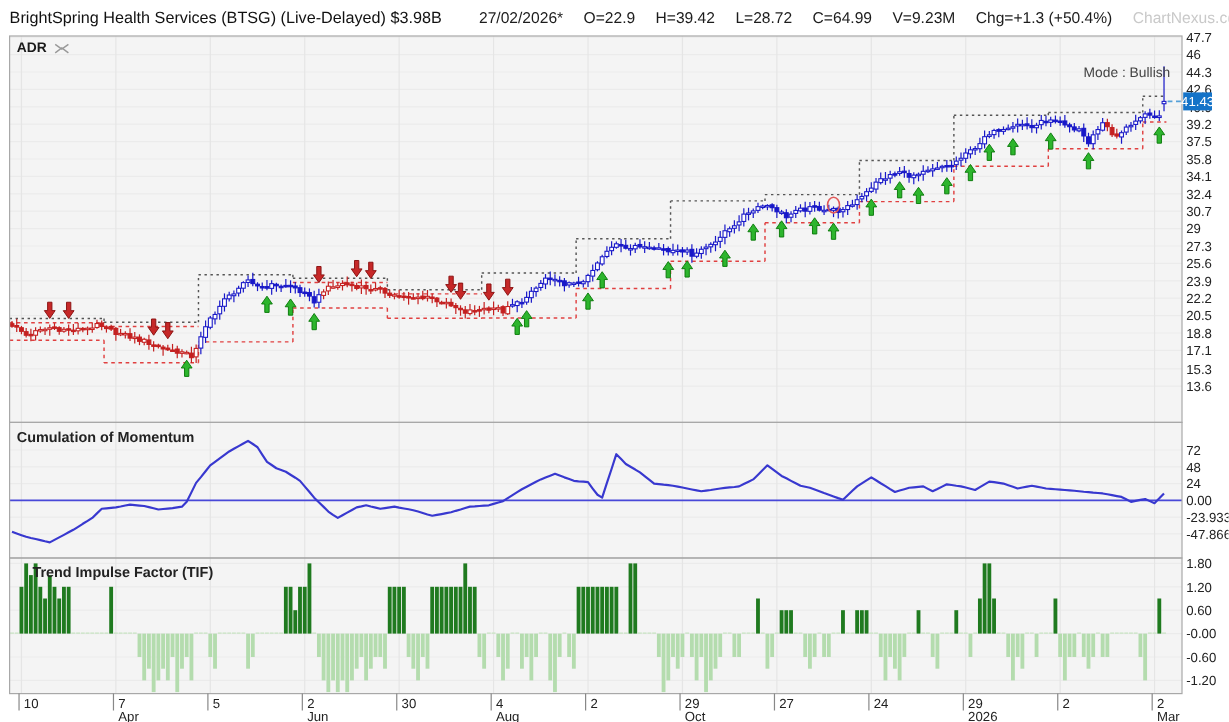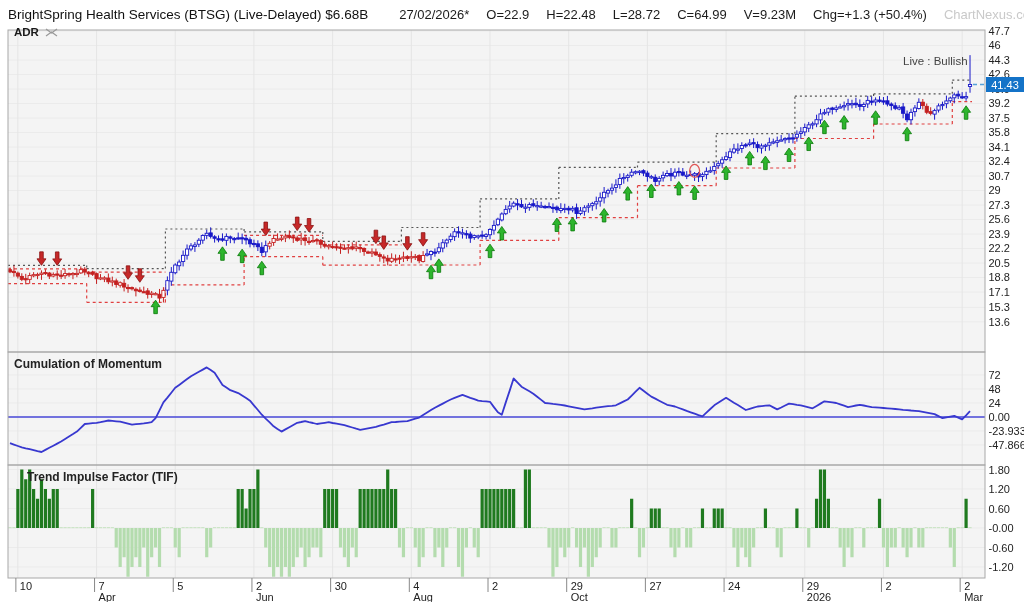--- a/index.html
+++ b/index.html
@@ -4,36 +4,36 @@
 <style>
   html,body{margin:0;padding:0;background:#fff;}
   .page{position:relative;width:1024px;height:602px;background:#ffffff;overflow:hidden;
         font-family:"Liberation Sans",sans-serif;}
   .hdr{position:absolute;left:0;top:0;width:1024px;height:28px;display:flex;align-items:center;
        gap:17px;padding-left:8px;box-sizing:border-box;font-size:13px;color:#1c1c1c;white-space:nowrap;}
   .hdr .title{font-size:13.5px;color:#111;margin-right:14px;}
   .hdr .wm{margin-left:auto;padding-right:8px;color:#c9c9c9;font-size:13px;}
   svg.canvas{position:absolute;left:0;top:0;}
   .ovl{position:absolute;color:#222;}
-  .adr{left:14px;top:26px;font-size:11.5px;font-weight:bold;color:#1a1a1a;display:flex;align-items:center;gap:6px;}
+  .adr{left:14px;top:34px;font-size:11.5px;font-weight:bold;color:#1a1a1a;display:flex;align-items:center;gap:6px;}
   .ptitle{font-size:12px;font-weight:600;color:#222;text-align:center;}
   .mode{left:903px;top:55px;font-size:11.5px;color:#444;}
-  .tag{left:986px;top:77px;width:38px;height:15px;background:#1473c8;color:#fff;font-size:11px;
+  .tag{left:986px;top:77px;width:24px;height:15px;background:#1473c8;color:#fff;font-size:11px;
        display:flex;align-items:center;justify-content:center;}
 </style>
 </head>
 <body>
 
 <div class="page">
 
   <div class="hdr">
-    <span class="title">BrightSpring Health Services (BTSG) (Live-Delayed) $6.68B</span>
+    <span class="title">BrightSpring Health Services (BTSG) (Live-Delayed) $3.98B</span>
     <span>27/02/2026*</span>
     <span>O=22.9</span>
-    <span>H=22.48</span>
+    <span>H=39.42</span>
     <span>L=28.72</span>
     <span>C=64.99</span>
     <span>V=9.23M</span>
     <span>Chg=+1.3 (+50.4%)</span>
     <span class="wm">ChartNexus.com</span>
   </div>
 
   <svg class="canvas" id="cv" width="1024" height="602">
       <g>
         <rect x="8" y="30" width="977" height="322" fill="#f4f4f4"></rect>
@@ -981,18 +981,18 @@
       </g>
     </svg>
 
   <div class="ovl adr">
     <span>ADR</span>
     <svg width="13" height="9">
       <path d="M1,1 L6.5,5 L12,1 M1,8 L6.5,4 L12,8" stroke="#999" stroke-width="1.2" fill="none"></path>
     </svg>
   </div>
 
-  <div class="ovl mode">Live : Bullish</div>
+  <div class="ovl mode">Mode : Bullish</div>
   <div class="ovl tag">41.43</div>
   <div class="ovl ptitle" style="left:14px;top:357px;">Cumulation of Momentum</div>
   <div class="ovl ptitle" style="left:27px;top:470px;">Trend Impulse Factor (TIF)</div>
 
 </div>
 
 </body></html>

